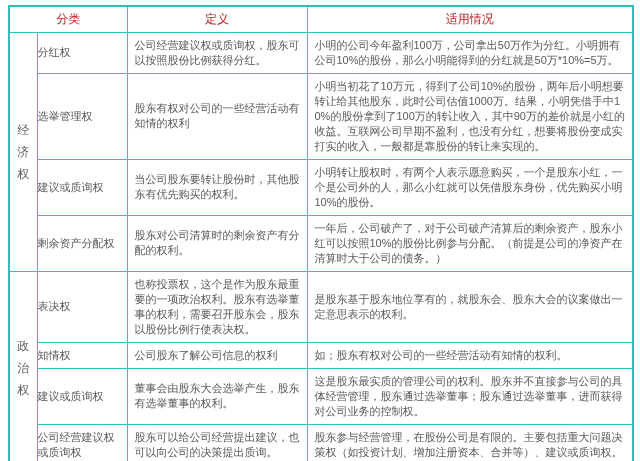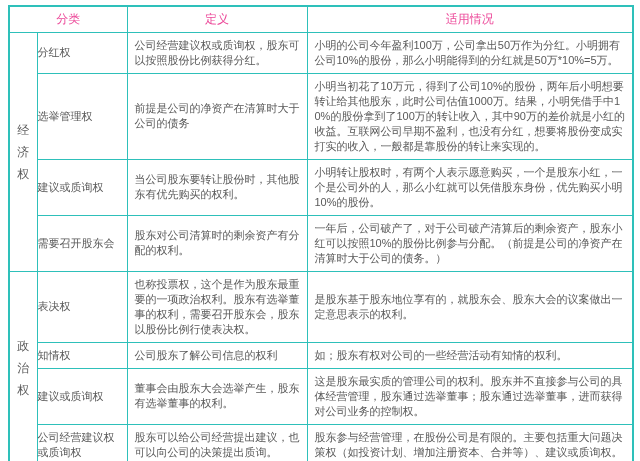--- a/index.html
+++ b/index.html
@@ -26,21 +26,21 @@
   .rights-table td {
     border: 1px solid #2ec0ba;
     vertical-align: middle;
     color: #595959;
     font-size: 11px;
     line-height: 15px;
     padding: 5px 7px;
     word-break: break-all;
   }
   .rights-table th {
-    color: #ec4899;
+    color: #b91c1c;
     font-size: 12px;
     font-weight: 400;
     text-align: center;
     height: 26px;
     padding: 4px 2px;
   }
   col.c-group { width: 28px; }
   col.c-name  { width: 90px; }
   col.c-def   { width: 180px; }
   col.c-usage { width: 326px; }
@@ -83,30 +83,30 @@
       <tr>
         <td class="group-cell" rowspan="4">
           <div class="group-label">经济权</div>
         </td>
         <td class="name-cell">分红权</td>
         <td class="def-cell">公司经营建议权或质询权，股东可以按照股份比例获得分红。</td>
         <td class="usage-cell">小明的公司今年盈利100万，公司拿出50万作为分红。小明拥有公司10%的股份，那么小明能得到的分红就是50万*10%=5万。</td>
       </tr>
       <tr>
         <td class="name-cell">选举管理权</td>
-        <td class="def-cell">前提是公司的净资产在清算时大于公司的债务</td>
+        <td class="def-cell">股东有权对公司的一些经营活动有知情的权利</td>
         <td class="usage-cell">小明当初花了10万元，得到了公司10%的股份，两年后小明想要转让给其他股东，此时公司估值1000万。结果，小明凭借手中10%的股份拿到了100万的转让收入，其中90万的差价就是小红的收益。互联网公司早期不盈利，也没有分红，想要将股份变成实打实的收入，一般都是靠股份的转让来实现的。</td>
       </tr>
       <tr>
         <td class="name-cell">建议或质询权</td>
         <td class="def-cell">当公司股东要转让股份时，其他股东有优先购买的权利。</td>
         <td class="usage-cell">小明转让股权时，有两个人表示愿意购买，一个是股东小红，一个是公司外的人，那么小红就可以凭借股东身份，优先购买小明10%的股份。</td>
       </tr>
       <tr>
-        <td class="name-cell">需要召开股东会</td>
+        <td class="name-cell">剩余资产分配权</td>
         <td class="def-cell">股东对公司清算时的剩余资产有分配的权利。</td>
         <td class="usage-cell">一年后，公司破产了，对于公司破产清算后的剩余资产，股东小红可以按照10%的股份比例参与分配。（前提是公司的净资产在清算时大于公司的债务。）</td>
       </tr>
 
       <tr>
         <td class="group-cell" rowspan="4">
           <div class="group-label">政治权</div>
         </td>
         <td class="name-cell">表决权</td>
         <td class="def-cell">也称投票权，这个是作为股东最重要的一项政治权利。股东有选举董事的权利，需要召开股东会，股东以股份比例行使表决权。</td>

